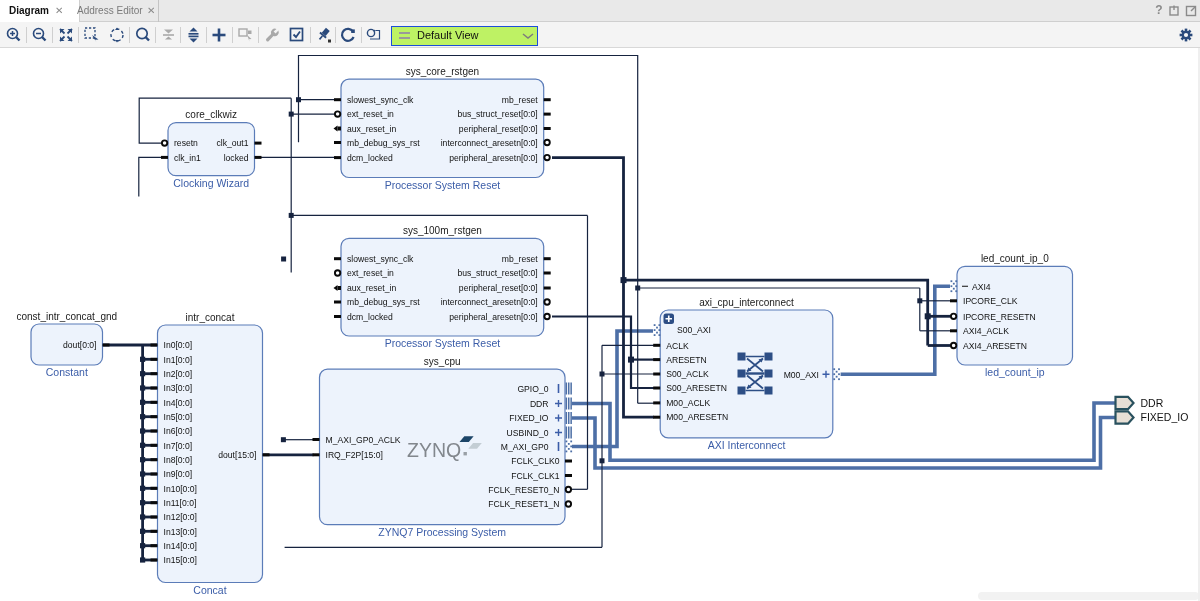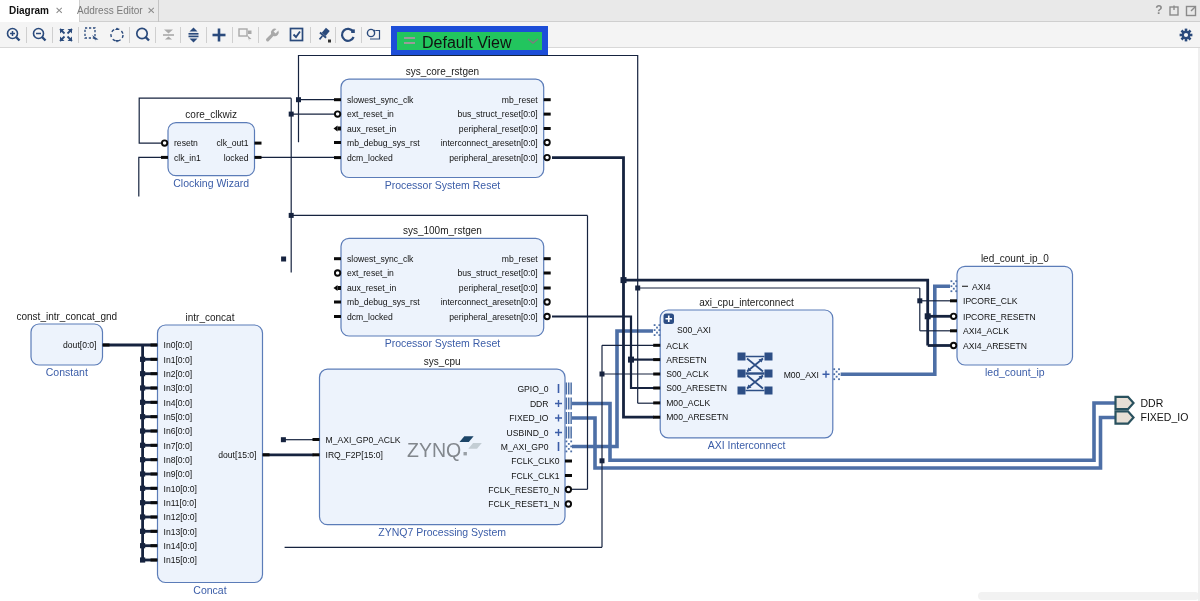--- a/index.html
+++ b/index.html
@@ -1,20 +1,20 @@
 <!DOCTYPE html>
 <html><head><meta charset="utf-8"><style>
 html,body{margin:0;padding:0;width:1200px;height:601px;overflow:hidden;font-family:"Liberation Sans",sans-serif;background:#fff;}
 .tabs{position:absolute;left:0;top:0;width:1200px;height:22px;background:#e9e9e9;border-bottom:1px solid #cfcfcf;box-sizing:border-box;}
 .tab1{position:absolute;left:0;top:0;width:80px;height:22px;background:#fff;border-right:1px solid #cfcfcf;font-size:10px;font-weight:bold;color:#111;line-height:22px;padding-left:9px;box-sizing:border-box;}
 .tab2{position:absolute;left:70px;top:0;width:89px;height:32px;color:#7a7a7a;border-right:1px solid #c4c4c4;font-size:10px;line-height:22px;padding-left:7px;box-sizing:border-box;}
 .tbar{position:absolute;left:0;top:22px;width:1200px;height:26px;background:#f4f4f4;border-bottom:1px solid #d8d8d8;box-sizing:border-box;}
 .x{color:#8a8a8a;font-size:10px;font-weight:normal;}
 .sep{position:absolute;top:5px;width:1px;height:16px;background:#cfcfcf;}
-.dd{position:absolute;left:391px;top:4px;width:145px;height:18px;background:#22c55e;border:6px solid #1d4ed8;font-size:16px;color:#111;}
+.dd{position:absolute;left:391px;top:4px;width:145px;height:18px;background:#bef264;border:1px solid #1d4ed8;font-size:11px;color:#111;}
 svg{position:absolute;left:0;top:48px;}
 </style></head><body>
 <div class="tabs">
 <div class="tab1">Diagram <span class="x" style="position:absolute;left:55px;">✕</span></div>
 <div class="tab2">Address Editor <span class="x" style="position:absolute;left:77px;">✕</span></div>
 <div style="position:absolute;left:1152px;top:3px;width:14px;height:14px;color:#8a8a8a;font-size:12px;font-weight:bold;text-align:center;">?</div>
 <svg width="12" height="12" style="position:absolute;left:1168px;top:5px;" viewBox="0 0 12 12">
       <rect x="2" y="2" width="8" height="8" fill="none" stroke="#8a8a8a" stroke-width="1.4"></rect>
       <line x1="6" y1="0.5" x2="6" y2="5" stroke="#8a8a8a" stroke-width="1.4"></line>
     </svg>

